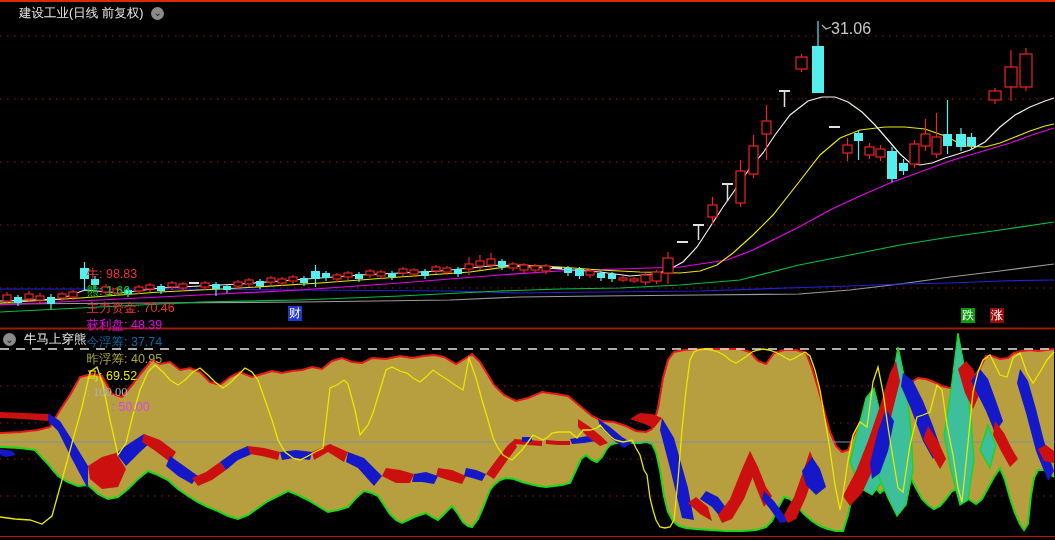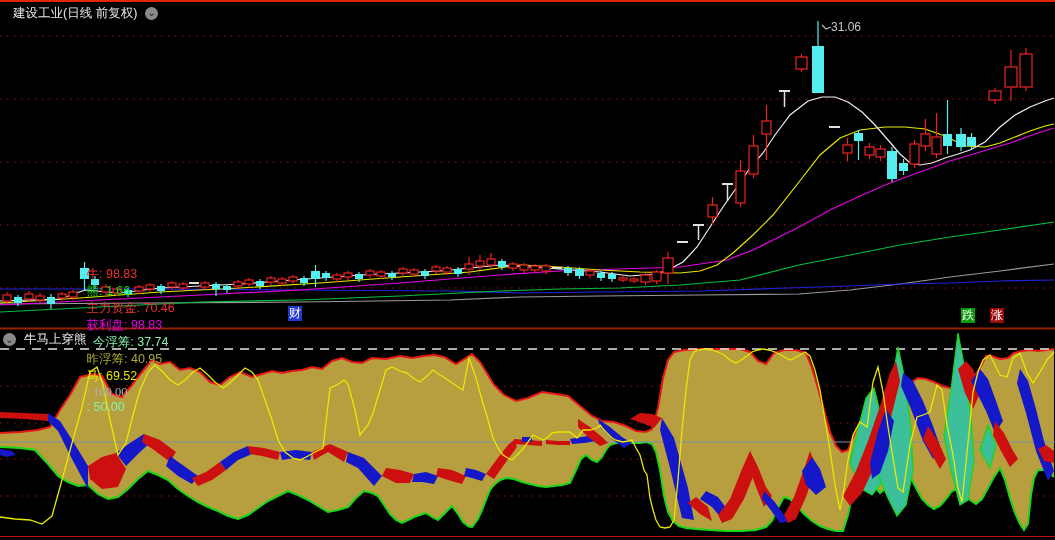--- a/index.html
+++ b/index.html
@@ -1,32 +1,32 @@
 <!DOCTYPE html>
 <html><head>
 <meta charset="utf-8">
 <style>
   html,body{margin:0;padding:0;background:#000;}
   .screen{position:relative;width:1055px;height:540px;background:#000;overflow:hidden;
           font-family:"Liberation Sans","DejaVu Sans",sans-serif;}
   svg.canvas{position:absolute;left:0;top:0;}
-  .hdr{position:absolute;left:13px;top:4px;height:18px;display:flex;align-items:center;
+  .hdr{position:absolute;left:19px;top:4px;height:18px;display:flex;align-items:center;
        font-size:12.5px;white-space:nowrap;}
   .hdr .title{color:#e8e8e8;margin-right:8px;}
   .circ-icon{display:inline-flex;align-items:center;justify-content:center;width:13px;height:13px;
        border-radius:50%;background:#8a8a8a;color:#222;font-size:10px;line-height:10px;margin-right:8px;}
   .leg-item{margin-right:13px;}
   .ind-hdr{position:absolute;left:3px;top:332px;height:15px;display:flex;align-items:center;
        font-size:12.5px;white-space:nowrap;}
   .ind-hdr .iname{color:#e8e8e8;}
   .badge{position:absolute;font-size:12px;line-height:15px;color:#fff;padding:0 1px;}
   .badge-cai{left:288px;top:306px;background:#2238cc;}
   .badge-die{left:961px;top:308px;background:#0a9a0a;}
   .badge-zhang{left:990px;top:308px;background:#9a0a0a;}
-  .annot{position:absolute;left:831px;top:20px;color:#c8c8c8;font-size:12px;}
+  .annot{position:absolute;left:831px;top:20px;color:#c8c8c8;font-size:16px;}
 </style>
 </head>
 <body>
 
 <div class="screen">
 
   <svg class="canvas" width="1055" height="540">
       <line x1="0" y1="36" x2="1055" y2="36" stroke="#a81212" stroke-width="1" stroke-dasharray="1.5 5.5"></line>
       <line x1="0" y1="99" x2="1055" y2="99" stroke="#a81212" stroke-width="1" stroke-dasharray="1.5 5.5"></line>
       <line x1="0" y1="162" x2="1055" y2="162" stroke="#a81212" stroke-width="1" stroke-dasharray="1.5 5.5"></line>
@@ -354,26 +354,26 @@
     <span class="circ-icon">⌄</span>
   </div>
 
   <div class="ind-hdr">
     <span class="circ-icon">⌄</span>
     <span class="iname">牛马上穿熊</span>
     <span style="display:flex;flex-direction:column;">
         <span class="leg-item" style="color: rgb(240, 48, 48);">牛: 98.83</span>
         <span class="leg-item" style="color: rgb(0, 216, 0);">熊: 1.66</span>
         <span class="leg-item" style="color: rgb(240, 48, 48); text-align: center;">主力资金: 70.46</span>
-        <span class="leg-item" style="color: rgb(232, 0, 232);">获利盘: 98.83</span>
-        <span class="leg-item" style="color: #86efac; text-align: center;">今浮筹: 37.74</span>
+        <span class="leg-item" style="color: rgb(232, 0, 232);">获利盘: 48.39</span>
+        <span class="leg-item" style="color: #0369a1;">今浮筹: 37.74</span>
         <span class="leg-item" style="color: rgb(168, 168, 50);">昨浮筹: 40.95</span>
         <span class="leg-item" style="color: rgb(232, 232, 0);">马: 69.52</span>
         <span class="leg-item" style="color: rgb(176, 176, 176); font-family: Liberation Serif, serif;">: 100.00</span>
-        <span class="leg-item" style="color: #86efac;">: 50.00</span>
+        <span class="leg-item" style="color: #d946ef; text-align: center;">: 50.00</span>
       </span>
   </div>
 
   <div class="badge badge-cai">财</div>
   <div class="badge badge-die">跌</div>
   <div class="badge badge-zhang">涨</div>
 
   <div class="annot">31.06</div>
 </div>
 

